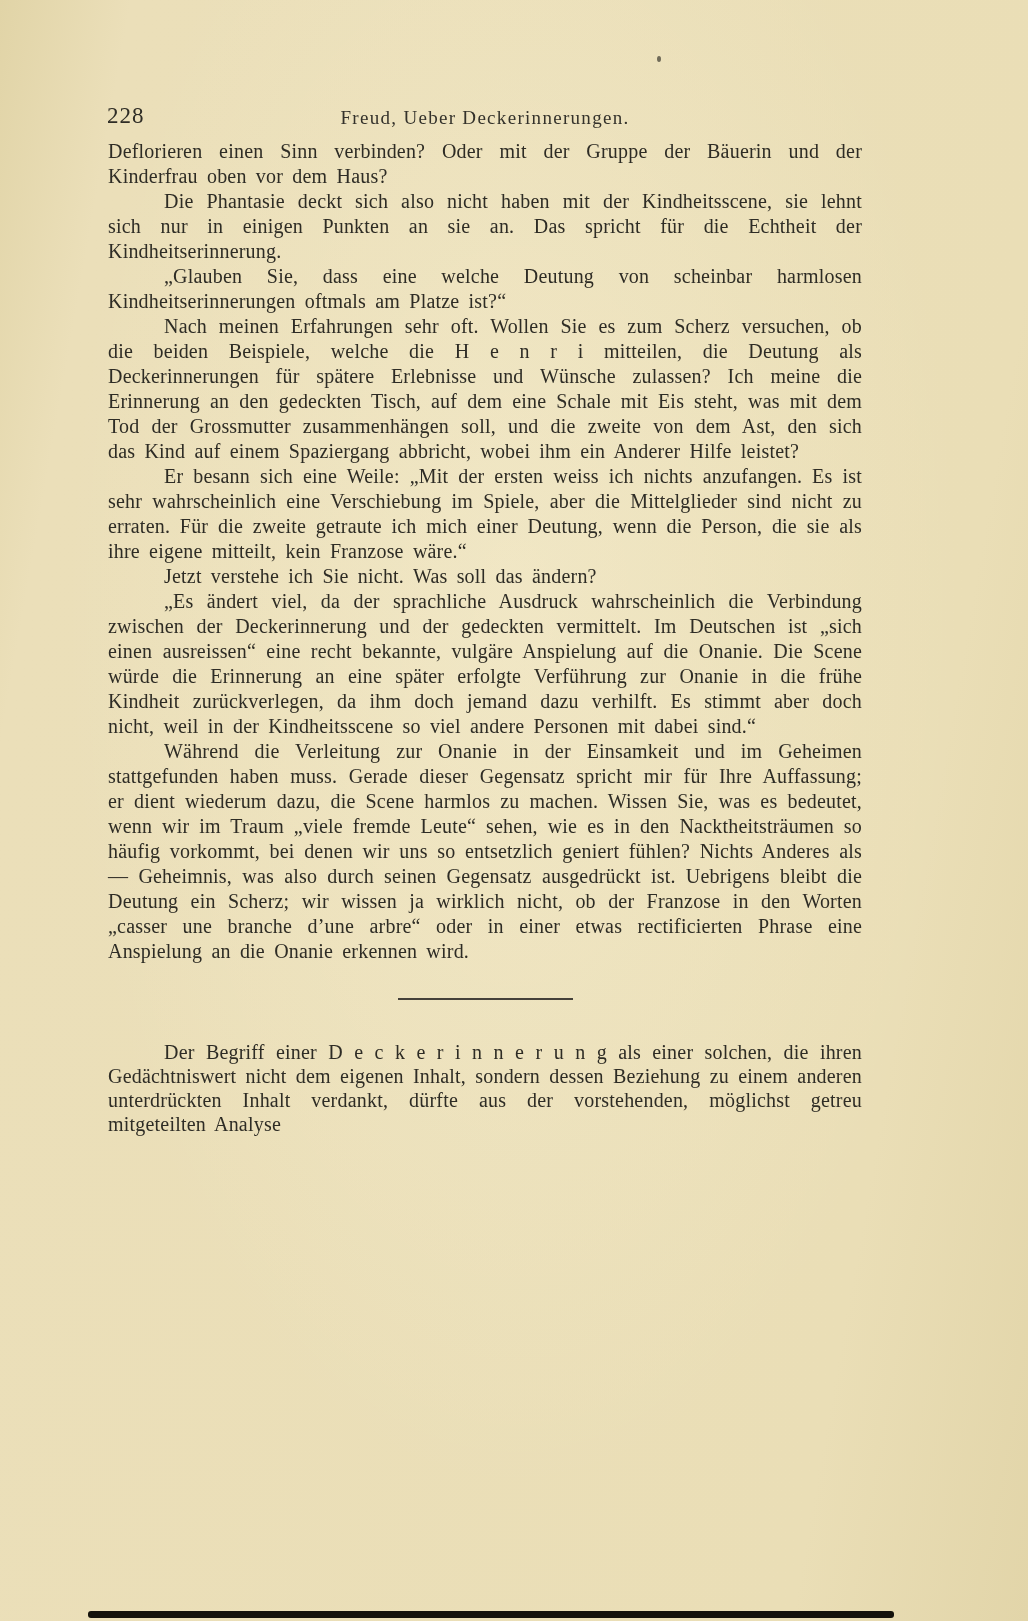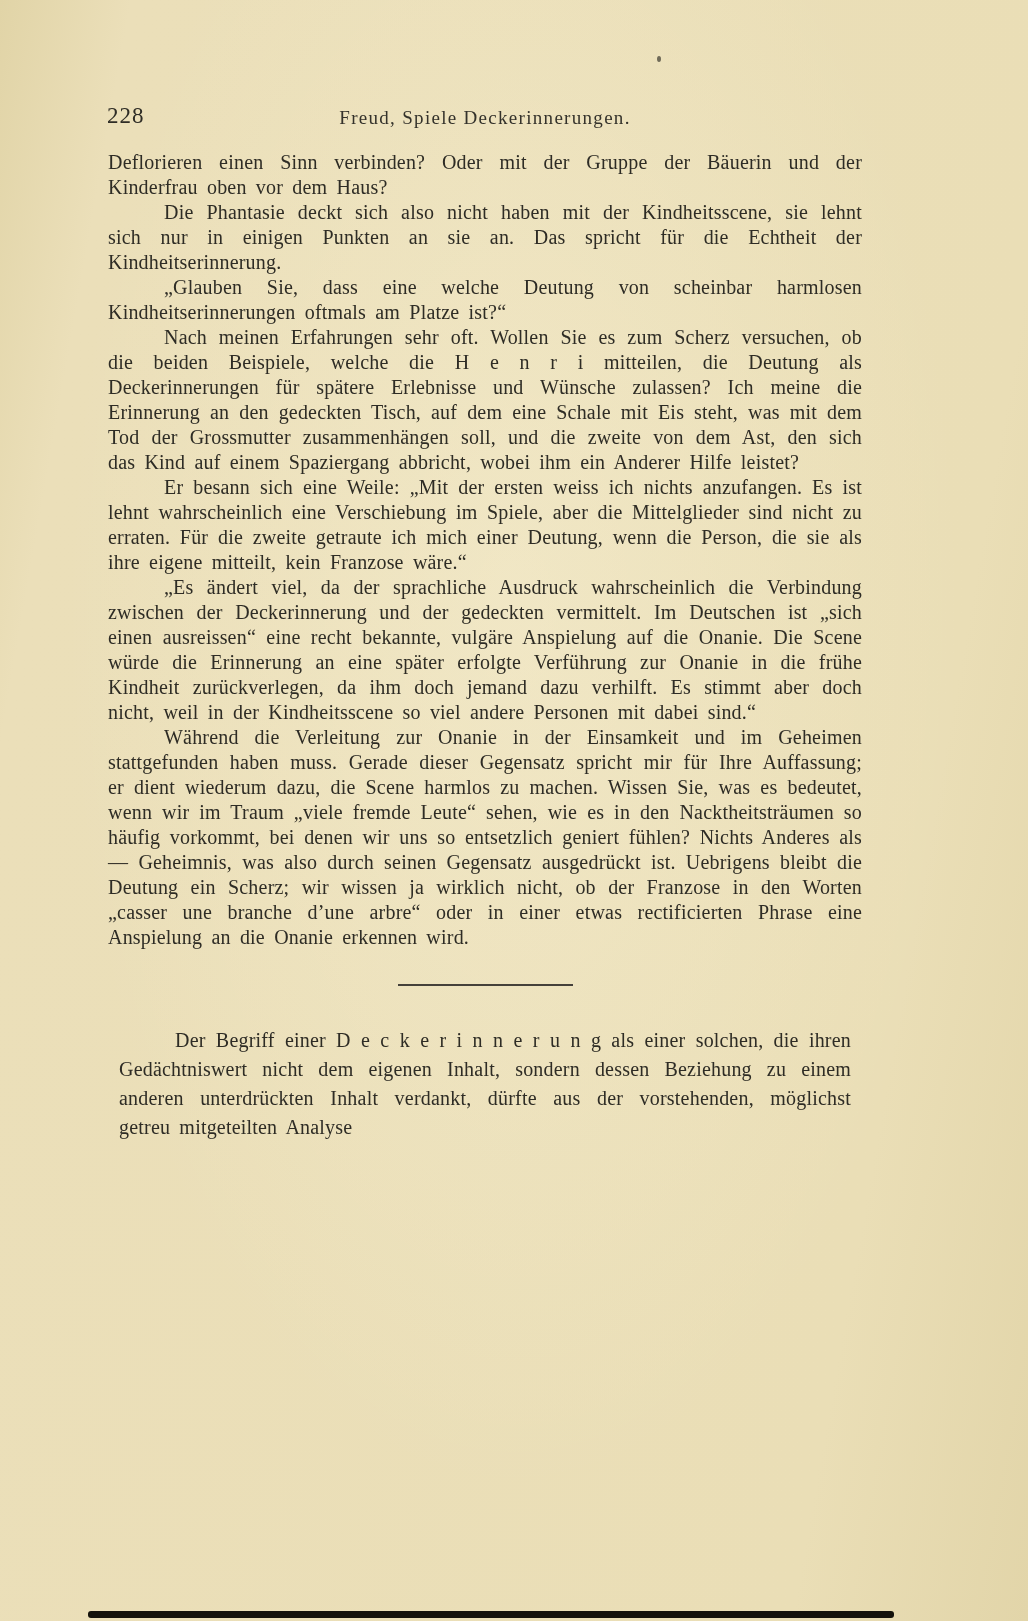--- a/index.html
+++ b/index.html
@@ -36,21 +36,21 @@
     top: 107px;
     width: 754px;
     text-align: center;
     font-size: 19px;
     letter-spacing: 1.3px;
     color: #34322b;
   }
   .text-block {
     position: absolute;
     left: 108px;
-    top: 150px;
+    top: 139px;
     width: 754px;
     font-size: 20px;
     line-height: 25px;
     letter-spacing: 0.2px;
     word-spacing: 4px;
     color: #2e2c25;
     text-align: justify;
   }
   .text-block p {
     margin: 0;
@@ -58,23 +58,23 @@
   .text-block p.indent {
     text-indent: 56px;
   }
   .divider {
     width: 175px;
     height: 2px;
     background: #45413a;
     margin: 34px auto 40px auto;
   }
   .closing p {
-    margin: 11px;
+    margin: 0;
     text-indent: 56px;
-    line-height: 29px;
+    line-height: 24px;
   }
   .ink-dot {
     position: absolute;
     left: 657px;
     top: 56px;
     width: 4px;
     height: 6px;
     border-radius: 50%;
     background: #6f6a58;
   }
@@ -88,28 +88,29 @@
     border-radius: 3px;
   }
 </style>
 </head>
 <body>
 
 <div class="page">
 
   <div class="pagenum">228</div>
 
-  <div class="running">Freud, Spiele Deckerinnerungen.</div>
+  <div class="running">Freud, Ueber Deckerinnerungen.</div>
 
   <div class="text-block">
     <p>Deflorieren einen Sinn verbinden? Oder mit der Gruppe der Bäuerin und der Kinderfrau oben vor dem Haus?</p>
     <p class="indent">Die Phantasie deckt sich also nicht haben mit der Kindheitsscene, sie lehnt sich nur in einigen Punkten an sie an. Das spricht für die Echtheit der Kindheitserinnerung.</p>
     <p class="indent">„Glauben Sie, dass eine welche Deutung von scheinbar harmlosen Kindheitserinnerungen oftmals am Platze ist?“</p>
     <p class="indent">Nach meinen Erfahrungen sehr oft. Wollen Sie es zum Scherz versuchen, ob die beiden Beispiele, welche die H e n r i mitteilen, die Deutung als Deckerinnerungen für spätere Erlebnisse und Wünsche zulassen? Ich meine die Erinnerung an den gedeckten Tisch, auf dem eine Schale mit Eis steht, was mit dem Tod der Grossmutter zusammenhängen soll, und die zweite von dem Ast, den sich das Kind auf einem Spaziergang abbricht, wobei ihm ein Anderer Hilfe leistet?</p>
-    <p class="indent">Er besann sich eine Weile: „Mit der ersten weiss ich nichts anzufangen. Es ist lehnt wahrscheinlich eine Verschiebung im Spiele, aber die Mittelglieder sind nicht zu erraten. Für die zweite getraute ich mich einer Deutung, wenn die Person, die sie als ihre eigene mitteilt, kein Franzose wäre.“</p>
+    <p class="indent">Er besann sich eine Weile: „Mit der ersten weiss ich nichts anzufangen. Es ist sehr wahrscheinlich eine Verschiebung im Spiele, aber die Mittelglieder sind nicht zu erraten. Für die zweite getraute ich mich einer Deutung, wenn die Person, die sie als ihre eigene mitteilt, kein Franzose wäre.“</p>
+    <p class="indent">Jetzt verstehe ich Sie nicht. Was soll das ändern?</p>
     <p class="indent">„Es ändert viel, da der sprachliche Ausdruck wahrscheinlich die Verbindung zwischen der Deckerinnerung und der gedeckten vermittelt. Im Deutschen ist „sich einen ausreissen“ eine recht bekannte, vulgäre Anspielung auf die Onanie. Die Scene würde die Erinnerung an eine später erfolgte Verführung zur Onanie in die frühe Kindheit zurückverlegen, da ihm doch jemand dazu verhilft. Es stimmt aber doch nicht, weil in der Kindheitsscene so viel andere Personen mit dabei sind.“</p>
     <p class="indent">Während die Verleitung zur Onanie in der Einsamkeit und im Geheimen stattgefunden haben muss. Gerade dieser Gegensatz spricht mir für Ihre Auffassung; er dient wiederum dazu, die Scene harmlos zu machen. Wissen Sie, was es bedeutet, wenn wir im Traum „viele fremde Leute“ sehen, wie es in den Nacktheitsträumen so häufig vorkommt, bei denen wir uns so entsetzlich geniert fühlen? Nichts Anderes als — Geheimnis, was also durch seinen Gegensatz ausgedrückt ist. Uebrigens bleibt die Deutung ein Scherz; wir wissen ja wirklich nicht, ob der Franzose in den Worten „casser une branche d’une arbre“ oder in einer etwas rectificierten Phrase eine Anspielung an die Onanie erkennen wird.</p>
 
     <div class="divider"></div>
 
     <div class="closing">
       <p>Der Begriff einer D e c k e r i n n e r u n g als einer solchen, die ihren Gedächtniswert nicht dem eigenen Inhalt, sondern dessen Beziehung zu einem anderen unterdrückten Inhalt verdankt, dürfte aus der vorstehenden, möglichst getreu mitgeteilten Analyse</p>
     </div>
   </div>
 

